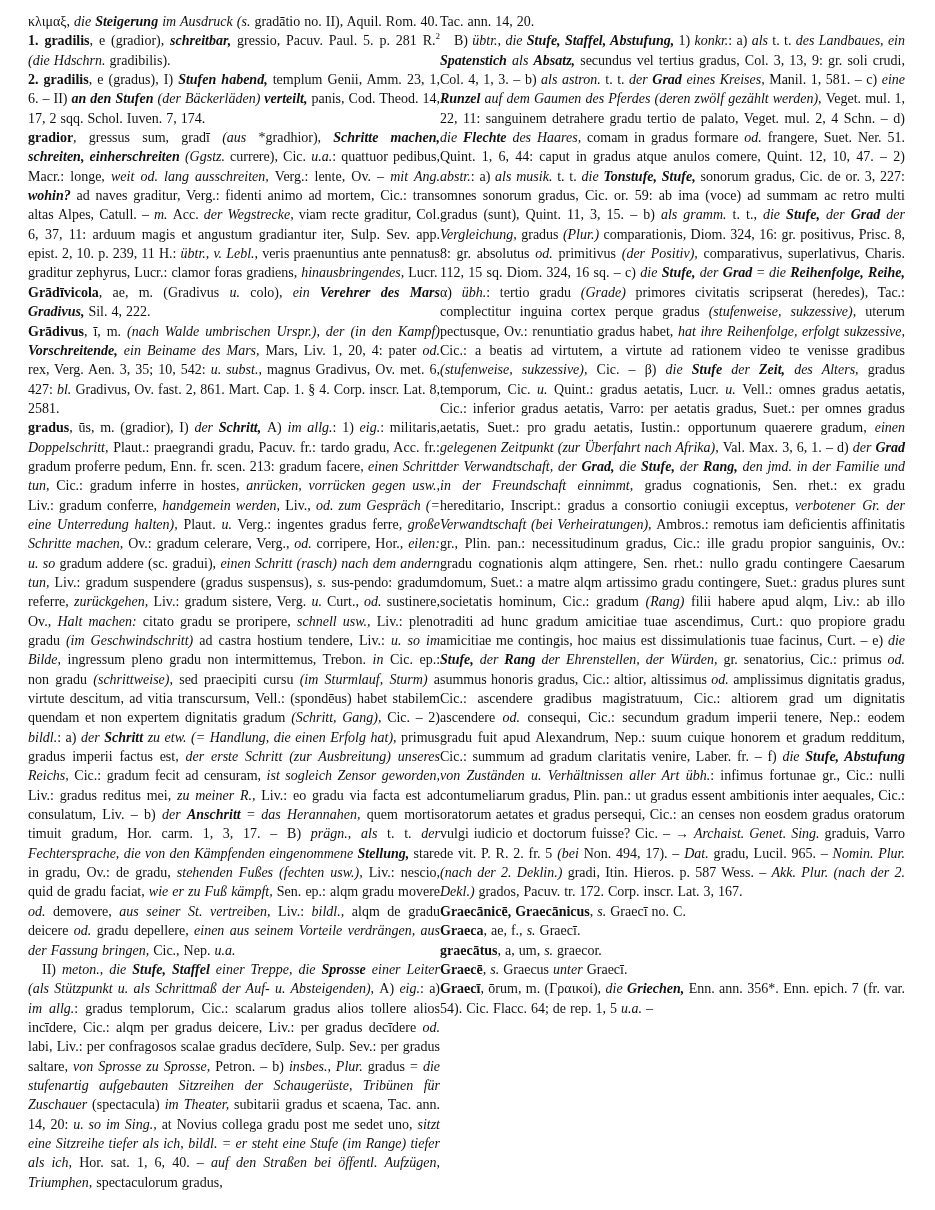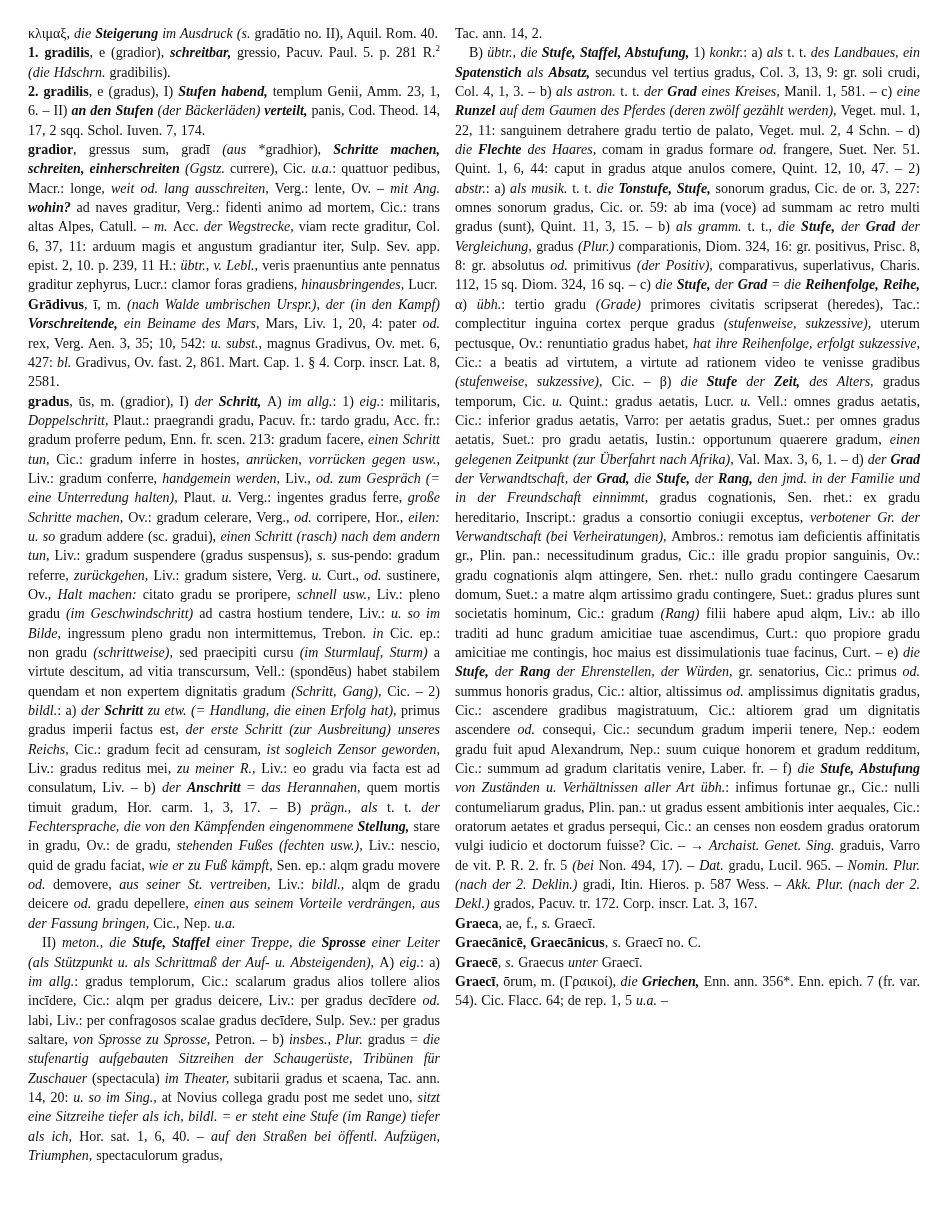--- a/index.html
+++ b/index.html
@@ -8,22 +8,22 @@
     background:#ffffff;
     font-family:"Liberation Serif","DejaVu Serif",serif;
     color:#111111;
     position:relative;
     overflow:hidden;
   }
   .page{
     position:absolute;left:0;top:0;width:935px;height:1210px;
   }
   .columns{
-    position:absolute;left:28px;top:24px;
-    display:flex;gap:15px;
+    position:absolute;left:28px;top:12px;
+    display:flex;
   }
   .col{
     text-align:justify;
     font-size:14px;
     line-height:19.35px;
     letter-spacing:0px;
     word-spacing:0.5px;
   }
   .col-left{width:412px;}
   .col-right{width:465px;}
@@ -42,27 +42,29 @@
 </head>
 <body>
 
 <div class="page">
   <div class="columns">
     <div class="col col-left">
         <p class="para"><span class="f-n">κλιμαξ, </span><span class="f-i">die </span><span class="f-bi">Steigerung </span><span class="f-i">im Ausdruck (s. </span><span class="f-n">gradātio no. II), Aquil. Rom. 40.</span></p>
         <p class="para"><span class="f-b">1. gradilis</span><span class="f-n">, e (gradior), </span><span class="f-bi">schreitbar, </span><span class="f-n">gressio, Pacuv. Paul. 5. p. 281 R.</span><span class="f-sup">2</span><span class="f-i"> (die Hdschrn. </span><span class="f-n">gradibilis).</span></p>
         <p class="para"><span class="f-b">2. gradilis</span><span class="f-n">, e (gradus), I) </span><span class="f-bi">Stufen habend, </span><span class="f-n">templum Genii, Amm. 23, 1, 6. – II) </span><span class="f-bi">an den Stufen </span><span class="f-i">(der Bäckerläden) </span><span class="f-bi">verteilt, </span><span class="f-n">panis, Cod. Theod. 14, 17, 2 sqq. Schol. Iuven. 7, 174.</span></p>
         <p class="para"><span class="f-b">gradior</span><span class="f-n">, gressus sum, gradī </span><span class="f-i">(aus </span><span class="f-n">*gradhior), </span><span class="f-bi">Schritte machen, schreiten, einherschreiten </span><span class="f-i">(Ggstz. </span><span class="f-n">currere), Cic. </span><span class="f-i">u.a.</span><span class="f-n">: quattuor pedibus, Macr.: longe, </span><span class="f-i">weit od. lang ausschreiten, </span><span class="f-n">Verg.: lente, Ov. – </span><span class="f-i">mit Ang. </span><span class="f-bi">wohin? </span><span class="f-n">ad naves graditur, Verg.: fidenti animo ad mortem, Cic.: trans altas Alpes, Catull. – </span><span class="f-i">m. </span><span class="f-n">Acc. </span><span class="f-i">der Wegstrecke, </span><span class="f-n">viam recte graditur, Col. 6, 37, 11: arduum magis et angustum gradiantur iter, Sulp. Sev. app. epist. 2, 10. p. 239, 11 H.: </span><span class="f-i">übtr., v. Lebl., </span><span class="f-n">veris praenuntius ante pennatus graditur zephyrus, Lucr.: clamor foras gradiens, </span><span class="f-i">hinausbringendes, </span><span class="f-n">Lucr.</span></p>
+        <p class="para"><span class="f-b">Grādīvicola</span><span class="f-n">, ae, m. (Gradivus </span><span class="f-i">u. </span><span class="f-n">colo), </span><span class="f-i">ein </span><span class="f-bi">Verehrer des Mars Gradivus, </span><span class="f-n">Sil. 4, 222.</span></p>
         <p class="para"><span class="f-b">Grādivus</span><span class="f-n">, ī, m. </span><span class="f-i">(nach Walde umbrischen Urspr.), der (in den Kampf) </span><span class="f-bi">Vorschreitende, </span><span class="f-i">ein Beiname des Mars, </span><span class="f-n">Mars, Liv. 1, 20, 4: pater </span><span class="f-i">od. </span><span class="f-n">rex, Verg. Aen. 3, 35; 10, 542: </span><span class="f-i">u. subst., </span><span class="f-n">magnus Gradivus, Ov. met. 6, 427: </span><span class="f-i">bl. </span><span class="f-n">Gradivus, Ov. fast. 2, 861. Mart. Cap. 1. § 4. Corp. inscr. Lat. 8, 2581.</span></p>
         <p class="para"><span class="f-b">gradus</span><span class="f-n">, ūs, m. (gradior), I) </span><span class="f-i">der </span><span class="f-bi">Schritt, </span><span class="f-n">A) </span><span class="f-i">im allg.</span><span class="f-n">: 1) </span><span class="f-i">eig.</span><span class="f-n">: militaris, </span><span class="f-i">Doppelschritt, </span><span class="f-n">Plaut.: praegrandi gradu, Pacuv. fr.: tardo gradu, Acc. fr.: gradum proferre pedum, Enn. fr. scen. 213: gradum facere, </span><span class="f-i">einen Schritt tun, </span><span class="f-n">Cic.: gradum inferre in hostes, </span><span class="f-i">anrücken, vorrücken gegen usw., </span><span class="f-n">Liv.: gradum conferre, </span><span class="f-i">handgemein werden, </span><span class="f-n">Liv., </span><span class="f-i">od. zum Gespräch (= eine Unterredung halten), </span><span class="f-n">Plaut. </span><span class="f-i">u. </span><span class="f-n">Verg.: ingentes gradus ferre, </span><span class="f-i">große Schritte machen, </span><span class="f-n">Ov.: gradum celerare, Verg., </span><span class="f-i">od. </span><span class="f-n">corripere, Hor., </span><span class="f-i">eilen: u. so </span><span class="f-n">gradum addere (sc. gradui), </span><span class="f-i">einen Schritt (rasch) nach dem andern tun, </span><span class="f-n">Liv.: gradum suspendere (gradus suspensus), </span><span class="f-i">s. </span><span class="f-n">sus-pendo: gradum referre, </span><span class="f-i">zurückgehen, </span><span class="f-n">Liv.: gradum sistere, Verg. </span><span class="f-i">u. </span><span class="f-n">Curt., </span><span class="f-i">od. </span><span class="f-n">sustinere, Ov., </span><span class="f-i">Halt machen: </span><span class="f-n">citato gradu se proripere, </span><span class="f-i">schnell usw., </span><span class="f-n">Liv.: pleno gradu </span><span class="f-i">(im Geschwindschritt) </span><span class="f-n">ad castra hostium tendere, Liv.: </span><span class="f-i">u. so im Bilde, </span><span class="f-n">ingressum pleno gradu non intermittemus, Trebon. </span><span class="f-i">in </span><span class="f-n">Cic. ep.: non gradu </span><span class="f-i">(schrittweise), </span><span class="f-n">sed praecipiti cursu </span><span class="f-i">(im Sturmlauf, Sturm) </span><span class="f-n">a virtute descitum, ad vitia transcursum, Vell.: (spondēus) habet stabilem quendam et non expertem dignitatis gradum </span><span class="f-i">(Schritt, Gang), </span><span class="f-n">Cic. – 2) </span><span class="f-i">bildl.</span><span class="f-n">: a) </span><span class="f-i">der </span><span class="f-bi">Schritt </span><span class="f-i">zu etw. (= Handlung, die einen Erfolg hat), </span><span class="f-n">primus gradus imperii factus est, </span><span class="f-i">der erste Schritt (zur Ausbreitung) unseres Reichs, </span><span class="f-n">Cic.: gradum fecit ad censuram, </span><span class="f-i">ist sogleich Zensor geworden, </span><span class="f-n">Liv.: gradus reditus mei, </span><span class="f-i">zu meiner R., </span><span class="f-n">Liv.: eo gradu via facta est ad consulatum, Liv. – b) </span><span class="f-i">der </span><span class="f-bi">Anschritt </span><span class="f-n">= </span><span class="f-i">das Herannahen, </span><span class="f-n">quem mortis timuit gradum, Hor. carm. 1, 3, 17. – B) </span><span class="f-i">prägn., als </span><span class="f-n">t. t. </span><span class="f-i">der Fechtersprache, die von den Kämpfenden eingenommene </span><span class="f-bi">Stellung, </span><span class="f-n">stare in gradu, Ov.: de gradu, </span><span class="f-i">stehenden Fußes (fechten usw.), </span><span class="f-n">Liv.: nescio, quid de gradu faciat, </span><span class="f-i">wie er zu Fuß kämpft, </span><span class="f-n">Sen. ep.: alqm gradu movere </span><span class="f-i">od. </span><span class="f-n">demovere, </span><span class="f-i">aus seiner St. vertreiben, </span><span class="f-n">Liv.: </span><span class="f-i">bildl., </span><span class="f-n">alqm de gradu deicere </span><span class="f-i">od. </span><span class="f-n">gradu depellere, </span><span class="f-i">einen aus seinem Vorteile verdrängen, aus der Fassung bringen, </span><span class="f-n">Cic., Nep. </span><span class="f-i">u.a.</span></p>
         <p class="para indent"><span class="f-n">II) </span><span class="f-i">meton., die </span><span class="f-bi">Stufe, Staffel </span><span class="f-i">einer Treppe, die </span><span class="f-bi">Sprosse </span><span class="f-i">einer Leiter (als Stützpunkt u. als Schrittmaß der Auf- u. Absteigenden), </span><span class="f-n">A) </span><span class="f-i">eig.</span><span class="f-n">: a) </span><span class="f-i">im allg.</span><span class="f-n">: gradus templorum, Cic.: scalarum gradus alios tollere alios incīdere, Cic.: alqm per gradus deicere, Liv.: per gradus decīdere </span><span class="f-i">od. </span><span class="f-n">labi, Liv.: per confragosos scalae gradus decīdere, Sulp. Sev.: per gradus saltare, </span><span class="f-i">von Sprosse zu Sprosse, </span><span class="f-n">Petron. – b) </span><span class="f-i">insbes., Plur. </span><span class="f-n">gradus = </span><span class="f-i">die stufenartig aufgebauten Sitzreihen der Schaugerüste, Tribünen für Zuschauer </span><span class="f-n">(spectacula) </span><span class="f-i">im Theater, </span><span class="f-n">subitarii gradus et scaena, Tac. ann. 14, 20: </span><span class="f-i">u. so im Sing., </span><span class="f-n">at Novius collega gradu post me sedet uno, </span><span class="f-i">sitzt eine Sitzreihe tiefer als ich, bildl. = er steht eine Stufe (im Range) tiefer als ich, </span><span class="f-n">Hor. sat. 1, 6, 40. – </span><span class="f-i">auf den Straßen bei öffentl. Aufzügen, Triumphen, </span><span class="f-n">spectaculorum gradus,</span></p>
       </div>
     <div class="col col-right">
-        <p class="para"><span class="f-n">Tac. ann. 14, 2.</span></p>
+        <p class="para"><span class="f-n">Tac. ann. 14, 20.</span></p>
         <p class="para indent"><span class="f-n">B) </span><span class="f-i">übtr., die </span><span class="f-bi">Stufe, Staffel, Abstufung, </span><span class="f-n">1) </span><span class="f-i">konkr.</span><span class="f-n">: a) </span><span class="f-i">als </span><span class="f-n">t. t. </span><span class="f-i">des Landbaues, ein </span><span class="f-bi">Spatenstich </span><span class="f-i">als </span><span class="f-bi">Absatz, </span><span class="f-n">secundus vel tertius gradus, Col. 3, 13, 9: gr. soli crudi, Col. 4, 1, 3. – b) </span><span class="f-i">als astron. </span><span class="f-n">t. t. </span><span class="f-i">der </span><span class="f-bi">Grad </span><span class="f-i">eines Kreises, </span><span class="f-n">Manil. 1, 581. – c) </span><span class="f-i">eine </span><span class="f-bi">Runzel </span><span class="f-i">auf dem Gaumen des Pferdes (deren zwölf gezählt werden), </span><span class="f-n">Veget. mul. 1, 22, 11: sanguinem detrahere gradu tertio de palato, Veget. mul. 2, 4 Schn. – d) </span><span class="f-i">die </span><span class="f-bi">Flechte </span><span class="f-i">des Haares, </span><span class="f-n">comam in gradus formare </span><span class="f-i">od. </span><span class="f-n">frangere, Suet. Ner. 51. Quint. 1, 6, 44: caput in gradus atque anulos comere, Quint. 12, 10, 47. – 2) </span><span class="f-i">abstr.</span><span class="f-n">: a) </span><span class="f-i">als musik. </span><span class="f-n">t. t. </span><span class="f-i">die </span><span class="f-bi">Tonstufe, Stufe, </span><span class="f-n">sonorum gradus, Cic. de or. 3, 227: omnes sonorum gradus, Cic. or. 59: ab ima (voce) ad summam ac retro multi gradus (sunt), Quint. 11, 3, 15. – b) </span><span class="f-i">als gramm. </span><span class="f-n">t. t., </span><span class="f-i">die </span><span class="f-bi">Stufe, </span><span class="f-i">der </span><span class="f-bi">Grad </span><span class="f-i">der Vergleichung, </span><span class="f-n">gradus </span><span class="f-i">(Plur.) </span><span class="f-n">comparationis, Diom. 324, 16: gr. positivus, Prisc. 8, 8: gr. absolutus </span><span class="f-i">od. </span><span class="f-n">primitivus </span><span class="f-i">(der Positiv), </span><span class="f-n">comparativus, superlativus, Charis. 112, 15 sq. Diom. 324, 16 sq. – c) </span><span class="f-i">die </span><span class="f-bi">Stufe, </span><span class="f-i">der </span><span class="f-bi">Grad </span><span class="f-n">= </span><span class="f-i">die </span><span class="f-bi">Reihenfolge, Reihe, </span><span class="f-n">α) </span><span class="f-i">übh.</span><span class="f-n">: tertio gradu </span><span class="f-i">(Grade) </span><span class="f-n">primores civitatis scripserat (heredes), Tac.: complectitur inguina cortex perque gradus </span><span class="f-i">(stufenweise, sukzessive), </span><span class="f-n">uterum pectusque, Ov.: renuntiatio gradus habet, </span><span class="f-i">hat ihre Reihenfolge, erfolgt sukzessive, </span><span class="f-n">Cic.: a beatis ad virtutem, a virtute ad rationem video te venisse gradibus </span><span class="f-i">(stufenweise, sukzessive), </span><span class="f-n">Cic. – β) </span><span class="f-i">die </span><span class="f-bi">Stufe </span><span class="f-i">der </span><span class="f-bi">Zeit, </span><span class="f-i">des Alters, </span><span class="f-n">gradus temporum, Cic. </span><span class="f-i">u. </span><span class="f-n">Quint.: gradus aetatis, Lucr. </span><span class="f-i">u. </span><span class="f-n">Vell.: omnes gradus aetatis, Cic.: inferior gradus aetatis, Varro: per aetatis gradus, Suet.: per omnes gradus aetatis, Suet.: pro gradu aetatis, Iustin.: opportunum quaerere gradum, </span><span class="f-i">einen gelegenen Zeitpunkt (zur Überfahrt nach Afrika), </span><span class="f-n">Val. Max. 3, 6, 1. – d) </span><span class="f-i">der </span><span class="f-bi">Grad </span><span class="f-i">der Verwandtschaft, der </span><span class="f-bi">Grad, </span><span class="f-i">die </span><span class="f-bi">Stufe, </span><span class="f-i">der </span><span class="f-bi">Rang, </span><span class="f-i">den jmd. in der Familie und in der Freundschaft einnimmt, </span><span class="f-n">gradus cognationis, Sen. rhet.: ex gradu hereditario, Inscript.: gradus a consortio coniugii exceptus, </span><span class="f-i">verbotener Gr. der Verwandtschaft (bei Verheiratungen), </span><span class="f-n">Ambros.: remotus iam deficientis affinitatis gr., Plin. pan.: necessitudinum gradus, Cic.: ille gradu propior sanguinis, Ov.: gradu cognationis alqm attingere, Sen. rhet.: nullo gradu contingere Caesarum domum, Suet.: a matre alqm artissimo gradu contingere, Suet.: gradus plures sunt societatis hominum, Cic.: gradum </span><span class="f-i">(Rang) </span><span class="f-n">filii habere apud alqm, Liv.: ab illo traditi ad hunc gradum amicitiae tuae ascendimus, Curt.: quo propiore gradu amicitiae me contingis, hoc maius est dissimulationis tuae facinus, Curt. – e) </span><span class="f-i">die </span><span class="f-bi">Stufe, </span><span class="f-i">der </span><span class="f-bi">Rang </span><span class="f-i">der Ehrenstellen, der Würden, </span><span class="f-n">gr. senatorius, Cic.: primus </span><span class="f-i">od. </span><span class="f-n">summus honoris gradus, Cic.: altior, altissimus </span><span class="f-i">od. </span><span class="f-n">amplissimus dignitatis gradus, Cic.: ascendere gradibus magistratuum, Cic.: altiorem grad um dignitatis ascendere </span><span class="f-i">od. </span><span class="f-n">consequi, Cic.: secundum gradum imperii tenere, Nep.: eodem gradu fuit apud Alexandrum, Nep.: suum cuique honorem et gradum redditum, Cic.: summum ad gradum claritatis venire, Laber. fr. – f) </span><span class="f-i">die </span><span class="f-bi">Stufe, Abstufung </span><span class="f-i">von Zuständen u. Verhältnissen aller Art übh.</span><span class="f-n">: infimus fortunae gr., Cic.: nulli contumeliarum gradus, Plin. pan.: ut gradus essent ambitionis inter aequales, Cic.: oratorum aetates et gradus persequi, Cic.: an censes non eosdem gradus oratorum vulgi iudicio et doctorum fuisse? Cic. – → </span><span class="f-i">Archaist. Genet. Sing. </span><span class="f-n">graduis, Varro de vit. P. R. 2. fr. 5 </span><span class="f-i">(bei </span><span class="f-n">Non. 494, 17). – </span><span class="f-i">Dat. </span><span class="f-n">gradu, Lucil. 965. – </span><span class="f-i">Nomin. Plur. (nach der 2. Deklin.) </span><span class="f-n">gradi, Itin. Hieros. p. 587 Wess. – </span><span class="f-i">Akk. Plur. (nach der 2. Dekl.) </span><span class="f-n">grados, Pacuv. tr. 172. Corp. inscr. Lat. 3, 167.</span></p>
+        <p class="para"><span class="f-b">Graecānicē, Graecānicus</span><span class="f-n">, </span><span class="f-i">s. </span><span class="f-n">Graecī no. C.</span></p>
         <p class="para"><span class="f-b">Graeca</span><span class="f-n">, ae, f., </span><span class="f-i">s. </span><span class="f-n">Graecī.</span></p>
-        <p class="para"><span class="f-b">Graecānicē, Graecānicus</span><span class="f-n">, </span><span class="f-i">s. </span><span class="f-n">Graecī no. C.</span></p>
+        <p class="para"><span class="f-b">graecātus</span><span class="f-n">, a, um, </span><span class="f-i">s. </span><span class="f-n">graecor.</span></p>
         <p class="para"><span class="f-b">Graecē</span><span class="f-n">, </span><span class="f-i">s. </span><span class="f-n">Graecus </span><span class="f-i">unter </span><span class="f-n">Graecī.</span></p>
         <p class="para"><span class="f-b">Graecī</span><span class="f-n">, ōrum, m. (Γραικοί), </span><span class="f-i">die </span><span class="f-bi">Griechen, </span><span class="f-n">Enn. ann. 356*. Enn. epich. 7 (fr. var. 54). Cic. Flacc. 64; de rep. 1, 5 </span><span class="f-i">u.a.</span><span class="f-n"> –</span></p>
       </div>
   </div>
   <div class="page-number">256</div>
 </div>
 
 </body></html>

